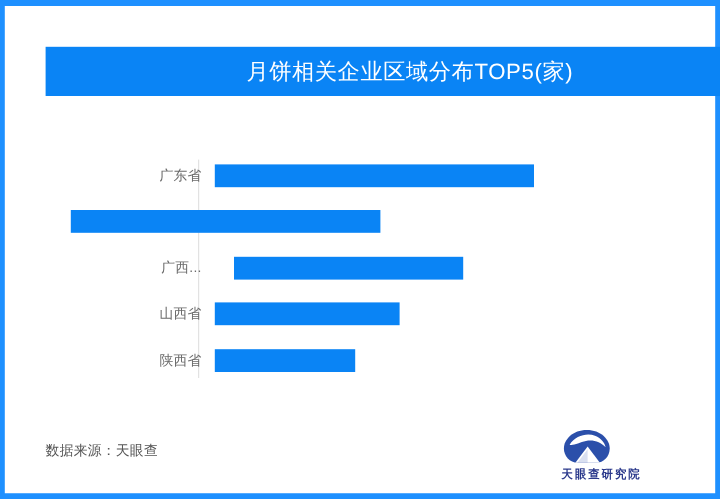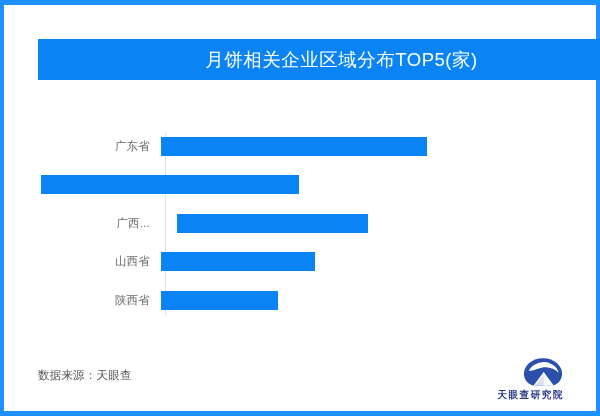--- a/index.html
+++ b/index.html
@@ -66,21 +66,21 @@
     position: absolute;
     left: 127px;
     top: 6px;
     width: 1px;
     height: 182px;
     background: #e2e2e2;
   }
 
   .bar-row {
     position: absolute;
-    left: 0;
+    left: 18px;
     width: 527px;
     height: 38.5px;
     display: flex;
     align-items: center;
   }
   .cat-label {
     width: 120px;
     text-align: right;
     padding-right: 8px;
     box-sizing: border-box;
@@ -114,21 +114,21 @@
   }
 
   #logo {
     position: absolute;
     right: 32px;
     top: 352px;
     width: 96px;
     height: 50px;
     display: flex;
     flex-direction: column;
-    align-items: flex-end;
+    align-items: flex-start;
     justify-content: flex-start;
   }
   #logo-mark {
     width: 42px;
     height: 30px;
     display: block;
   }
   #logo-text {
     margin-top: 2px;
     font-size: 9.5px;

